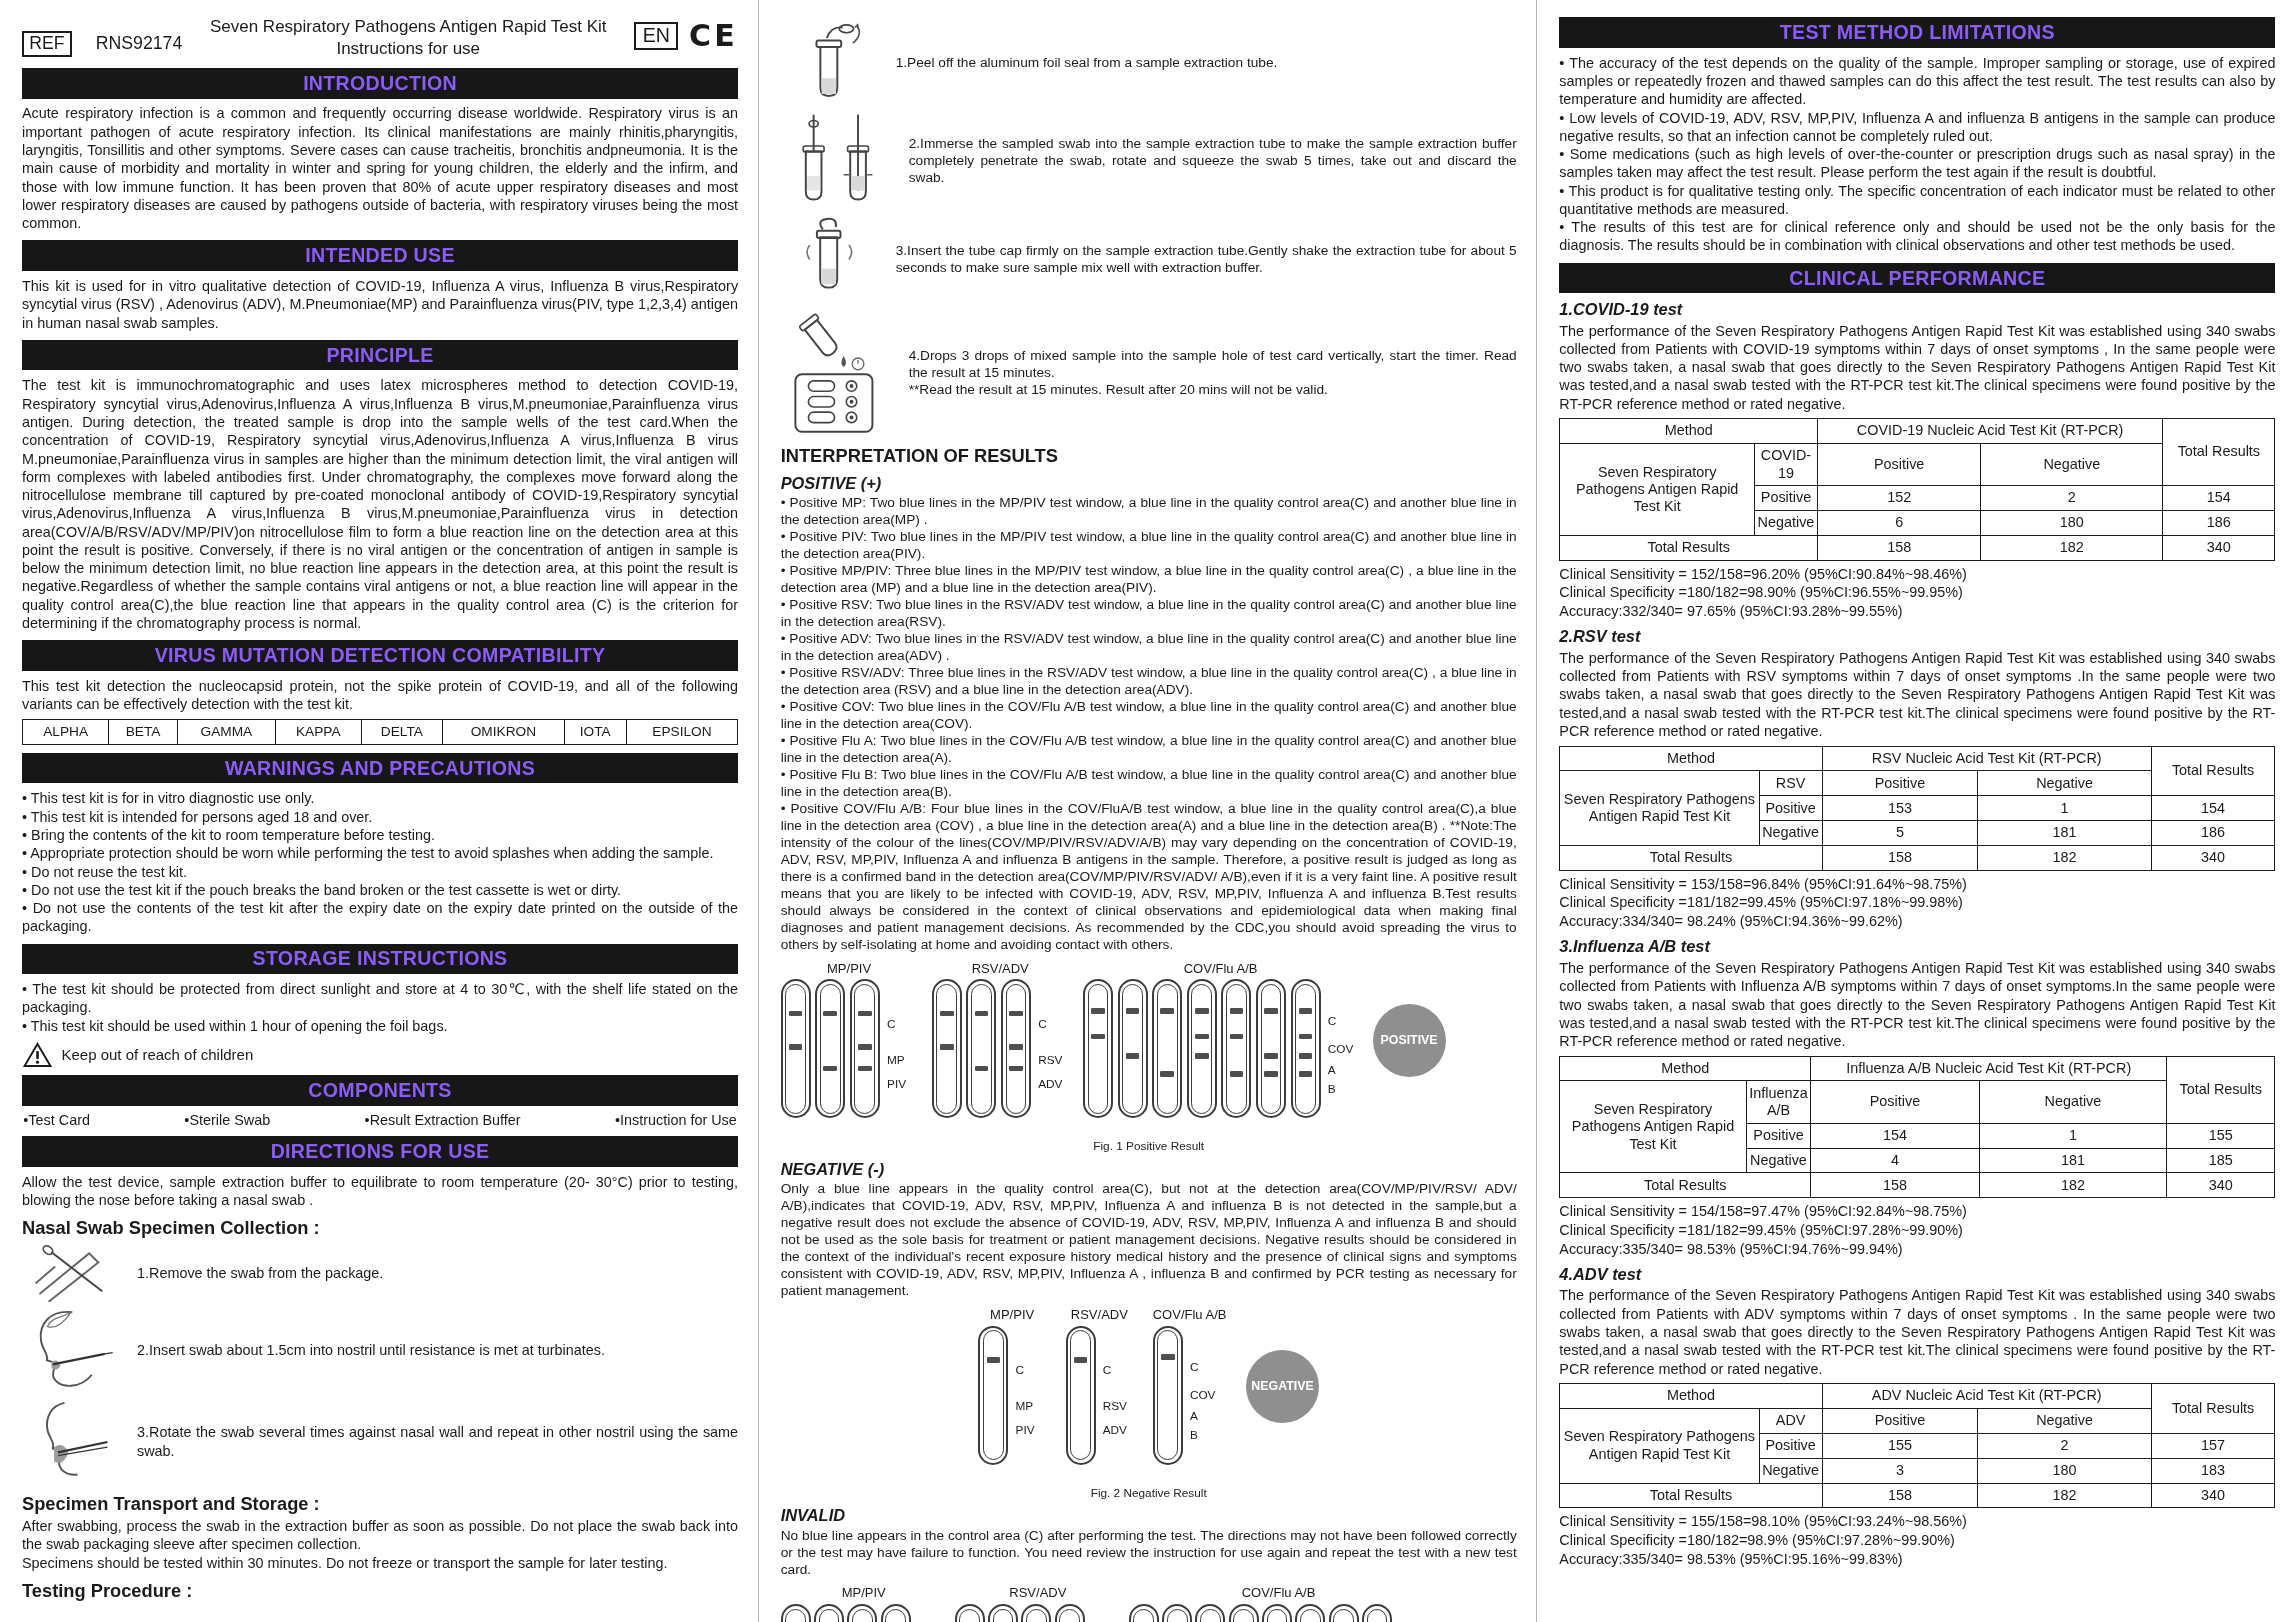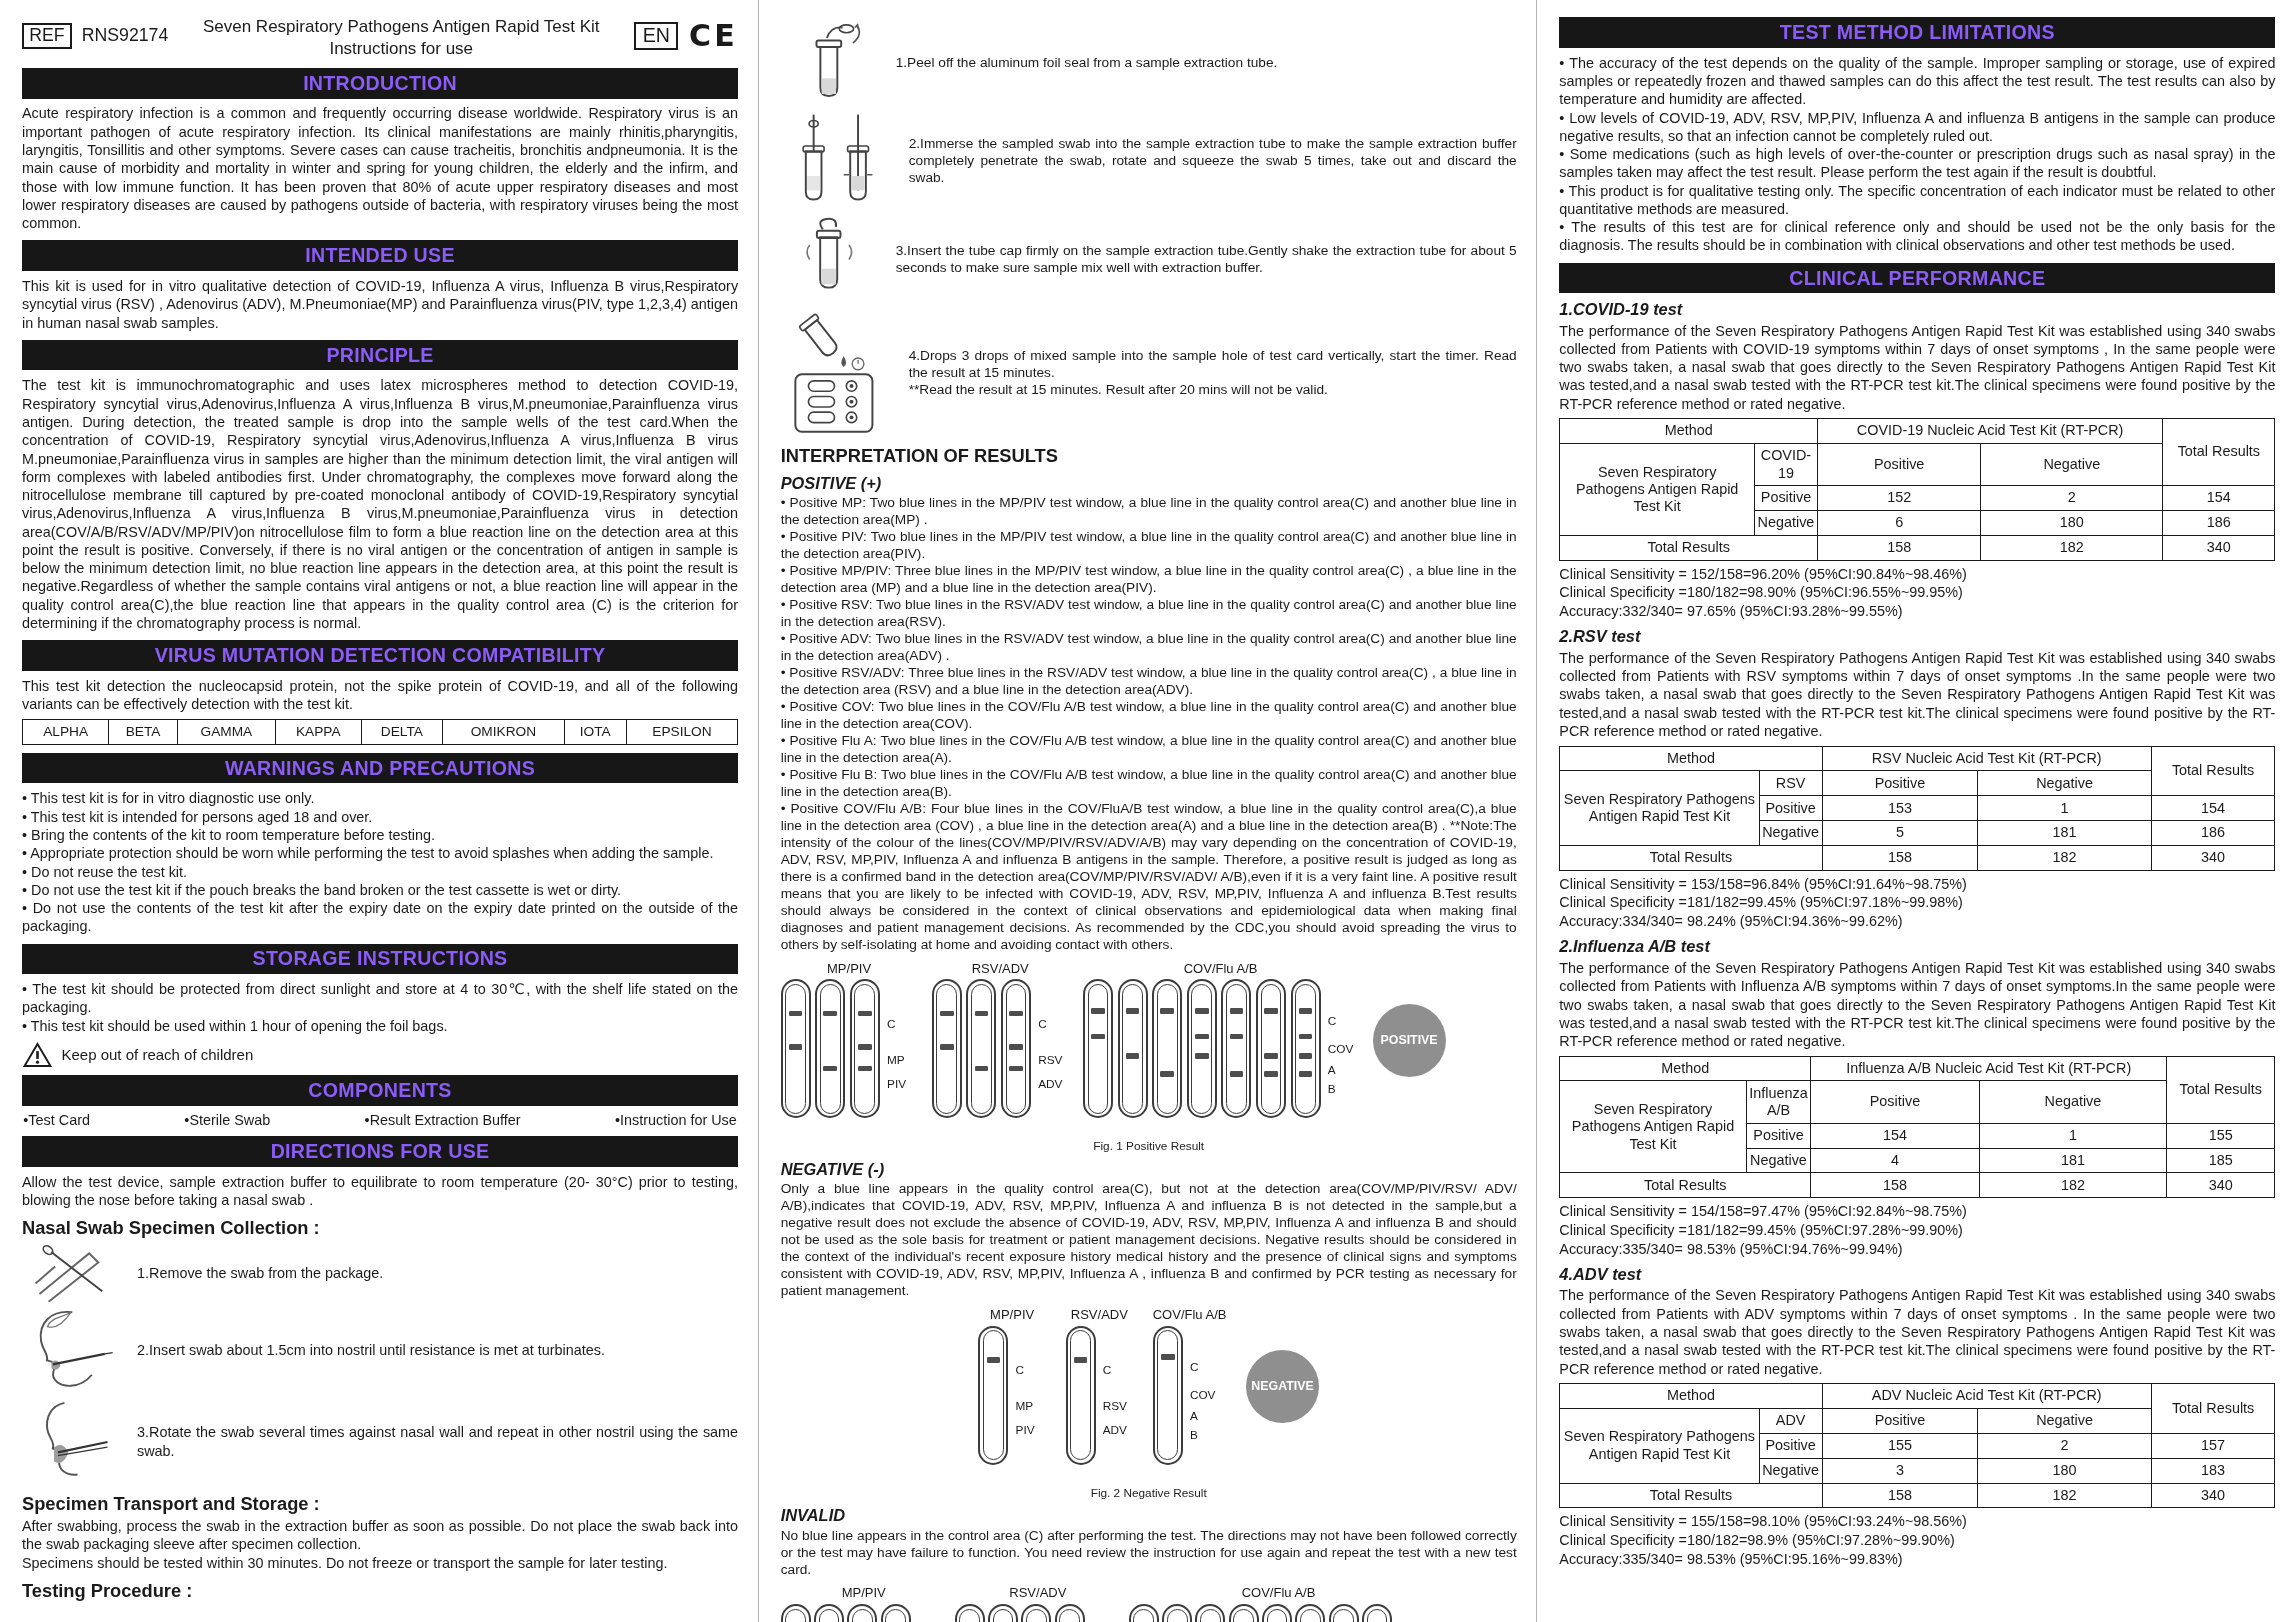--- a/index.html
+++ b/index.html
@@ -18,21 +18,21 @@
 
   .bar {
     background:#171717; color:#8b5cf6; text-align:center; font-weight:bold;
     font-size:19.6px; padding:3.9px 2.6px; margin:7.9px 0 5.9px 0; letter-spacing:0.3px;
   }
   .txt { font-size:14.4px; line-height:1.27; text-align:justify; }
   .col-mid .txt { font-size:13.7px; line-height:1.24; }
 
   
   .doc-header { display:flex; align-items:flex-start; margin-bottom:2.6px; }
-  .ref-group { display:flex; align-items:center; gap:10px; margin-top:7px; }
+  .ref-group { display:flex; align-items:center; gap:24px; margin-top:15px; }
   .ref-box { border:2px solid #1b1b1b; padding:0.7px 5.2px; font-size:17.7px; }
   .ref-code { font-size:17.7px; }
   .doc-title { flex:1; text-align:center; font-size:17px; line-height:1.3; padding:0 5.2px; }
   .marks { display:flex; align-items:center; gap:10.5px; margin-top:2.6px; }
   .en-box { border:2px solid #1b1b1b; padding:0.7px 6.5px; font-size:19.6px; }
   .ce-mark { font-size:30px; font-weight:bold; letter-spacing:3.3px; font-family:"DejaVu Sans",sans-serif; }
 
   
   .blist .list-item { font-size:14.4px; line-height:1.27; text-align:justify; }
   .blist .list-item::before { content:"• "; }
@@ -646,21 +646,21 @@
         <td>340</td>
       </tr>
     </tbody>
       </table>
     <div class="stats">
         <div class="list-item">Clinical Sensitivity = 153/158=96.84%  (95%CI:91.64%~98.75%)</div>
         <div class="list-item">Clinical Specificity =181/182=99.45%  (95%CI:97.18%~99.98%)</div>
         <div class="list-item">Accuracy:334/340= 98.24%  (95%CI:94.36%~99.62%)</div>
       </div>
 
-    <div class="subhead">2.Influenza A/B test</div>
+    <div class="subhead">3.Influenza A/B test</div>
     <div class="txt">The performance of the Seven Respiratory Pathogens Antigen Rapid Test Kit was established using 340 swabs collected from Patients with Influenza A/B symptoms within 7 days of onset symptoms.In the same people were two swabs taken, a nasal swab that goes directly to the Seven Respiratory Pathogens Antigen Rapid Test Kit was tested,and a nasal swab tested with the RT-PCR test kit.The clinical specimens were found positive by the RT-PCR reference method or rated negative.</div>
     <table class="ctab">
       <tbody>
           <tr>
         <td colspan="2" class="wide">Method</td>
         <td colspan="2">Influenza A/B Nucleic Acid Test Kit (RT-PCR)</td>
         <td rowspan="2">Total Results</td>
       </tr>
       <tr>
         <td rowspan="3">Seven Respiratory Pathogens Antigen Rapid Test Kit</td>

